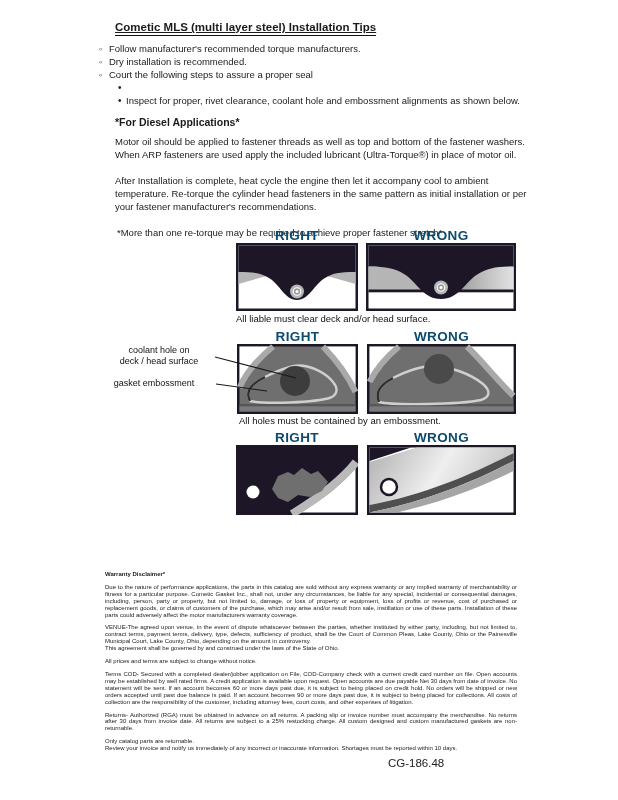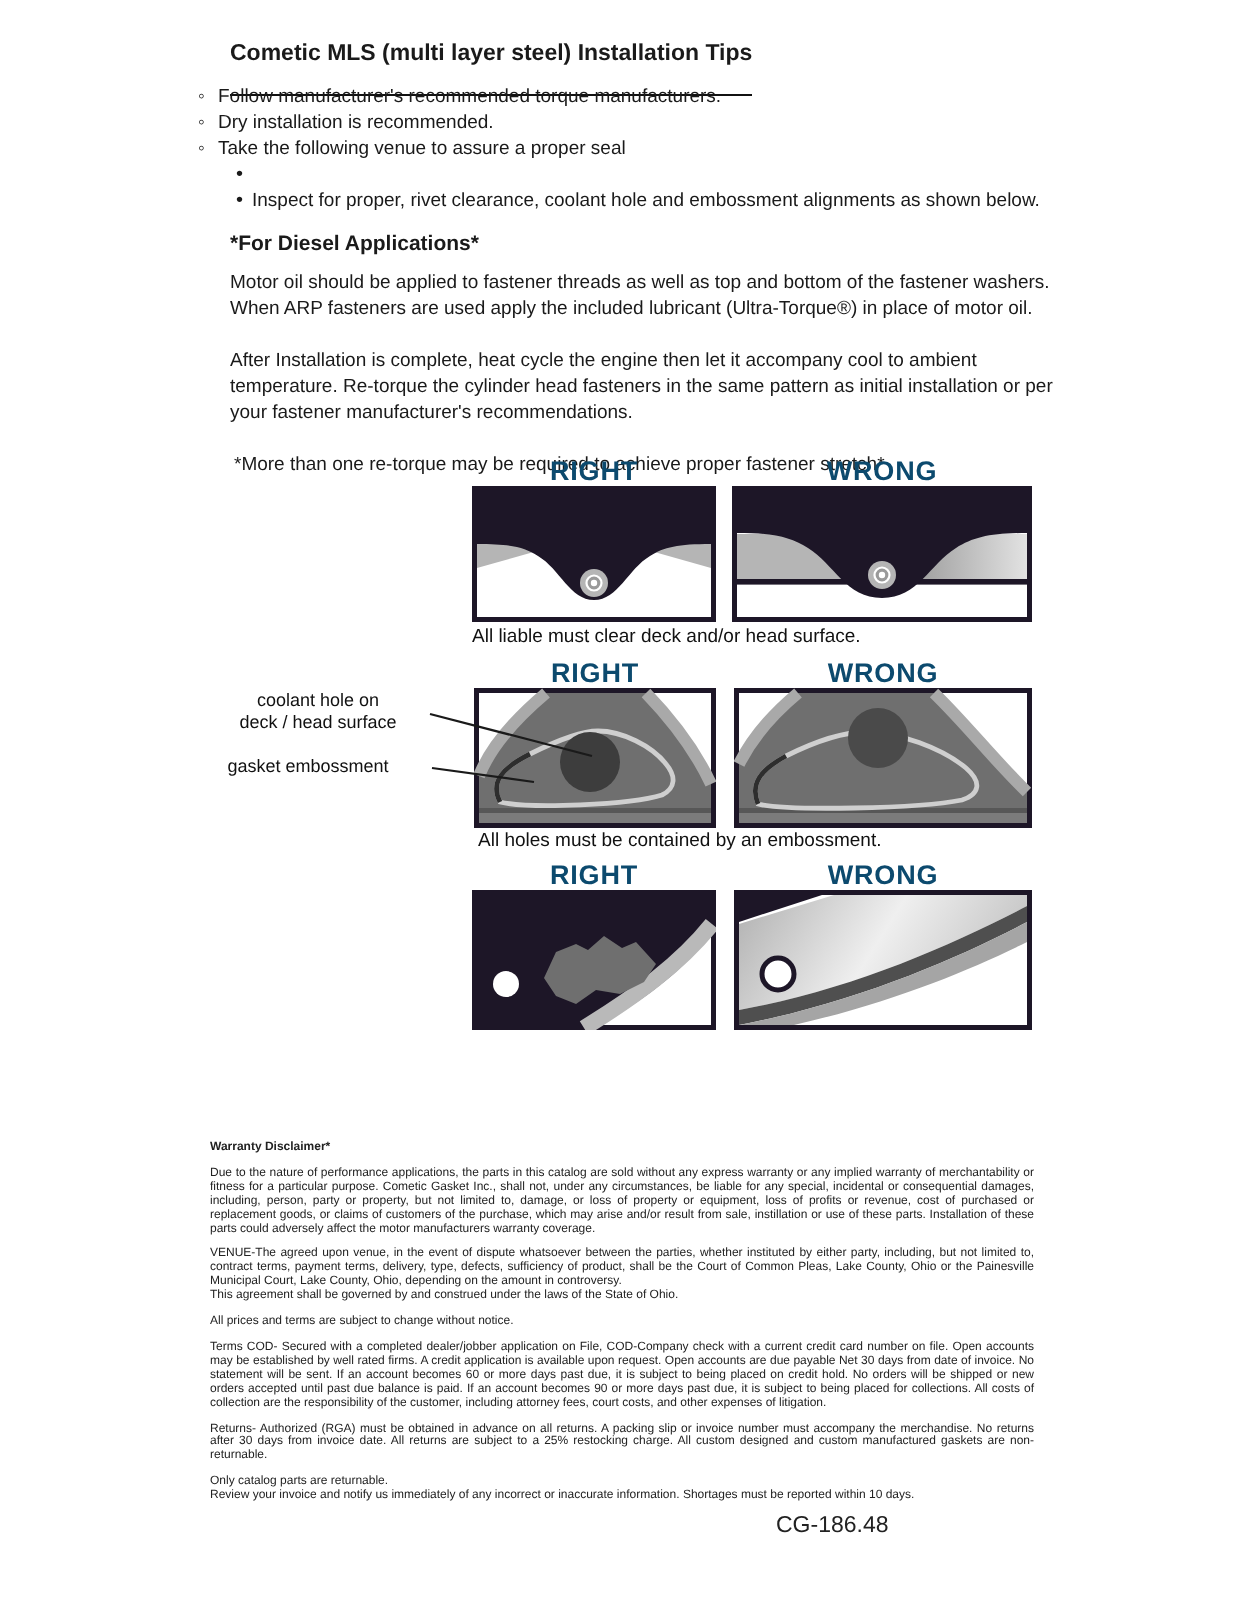--- a/index.html
+++ b/index.html
@@ -1,20 +1,20 @@
 <!DOCTYPE html>
 <html><head>
 <meta charset="utf-8">
 <style>
   html,body{margin:0;padding:0;background:#ffffff;}
   .page{position:relative;width:618px;height:800px;background:#ffffff;overflow:hidden;
         font-family:"Liberation Sans",sans-serif;color:#1a1a1a;}
 
   .title{position:absolute;left:115px;top:21px;margin:0;font-size:11.5px;font-weight:700;
-         border-bottom:1.5px solid #111;padding-bottom:14px;white-space:nowrap;}
+         border-bottom:1.5px solid #111;padding-bottom:2px;white-space:nowrap;text-decoration:underline;}
 
   .tips{position:absolute;left:99px;top:42px;width:445px;font-size:9.5px;line-height:13px;}
   .tip{display:flex;}
   .tip .mk{width:10px;flex:0 0 10px;text-align:left;}
   .tip.sub{padding-left:19px;}
   .tip.sub .mk{width:8px;flex:0 0 8px;font-size:10px;}
 
   .diesel{position:absolute;left:115px;top:116px;width:414px;font-size:9.5px;line-height:13px;}
   .diesel .h{font-weight:700;font-size:10.5px;margin:0 0 6px 0;}
   .diesel p{margin:4px 0 13px 0;}
@@ -46,21 +46,21 @@
     <div class="tip">
       <span class="mk">◦</span>
       <span>Follow manufacturer's recommended torque manufacturers.</span>
     </div>
     <div class="tip">
       <span class="mk">◦</span>
       <span>Dry installation is recommended.</span>
     </div>
     <div class="tip">
       <span class="mk">◦</span>
-      <span>Take the following venue to assure a proper seal</span>
+      <span>Court the following steps to assure a proper seal</span>
     </div>
     <div class="tip sub">
       <span class="mk">•</span>
     </div>
     <div class="tip sub">
       <span class="mk">•</span>
       <span>Inspect for proper, rivet clearance, coolant hole and embossment alignments as shown below.</span>
     </div>
   </div>
 

